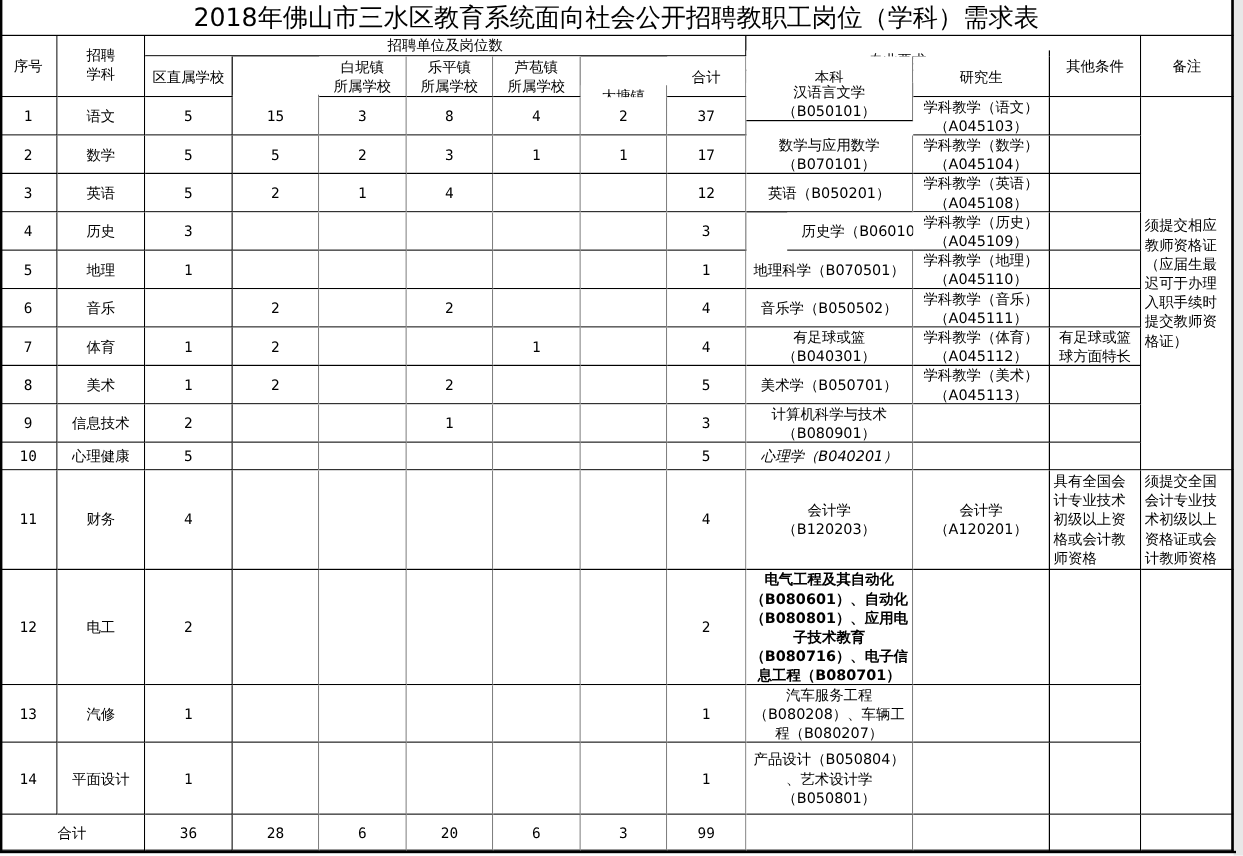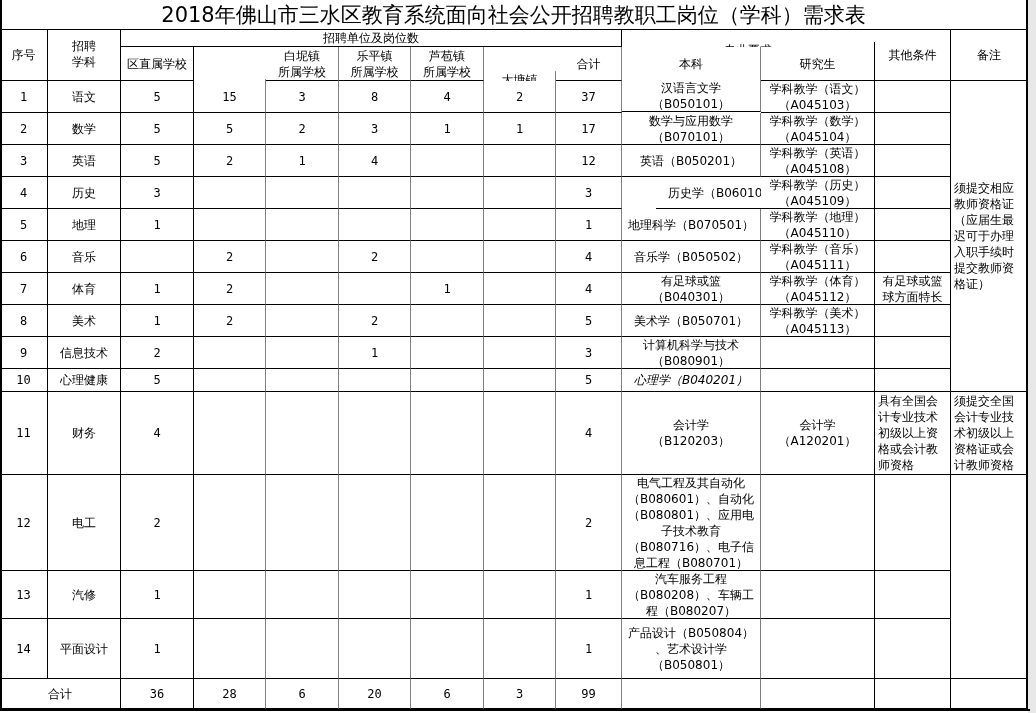--- a/index.html
+++ b/index.html
@@ -49,21 +49,21 @@
       <div class="c hdr" style="left: 951px; top: 30px; width: 77px; height: 51px;">备注</div>
       <div class="c num" style="left: 0px; top: 81px; width: 48px; height: 32px;">1</div>
       <div class="c " style="left: 48px; top: 81px; width: 73px; height: 32px;">语文</div>
       <div class="c num" style="left: 121px; top: 81px; width: 73px; height: 32px;">5</div>
       <div class="c num g" style="left: 194px; top: 81px; width: 72px; height: 32px;">15</div>
       <div class="c num g" style="left: 266px; top: 81px; width: 73px; height: 32px;">3</div>
       <div class="c num g" style="left: 339px; top: 81px; width: 72px; height: 32px;">8</div>
       <div class="c num g" style="left: 411px; top: 81px; width: 73px; height: 32px;">4</div>
       <div class="c num g" style="left: 484px; top: 81px; width: 72px; height: 32px;">2</div>
       <div class="c num g" style="left: 556px; top: 81px; width: 66px; height: 32px;">37</div>
-      <div class="c g" style="left: 622px; top: 80px; width: 139px; height: 32px;">汉语言文学
+      <div class="c g" style="left: 622px; top: 69px; width: 139px; height: 32px;">汉语言文学
 （B050101）</div>
       <div class="c " style="left: 761px; top: 81px; width: 114px; height: 32px;">学科教学（语文）
 （A045103）</div>
       <div class="c " style="left: 875px; top: 81px; width: 76px; height: 32px;"></div>
       <div class="c num" style="left: 0px; top: 113px; width: 48px; height: 32px;">2</div>
       <div class="c " style="left: 48px; top: 113px; width: 73px; height: 32px;">数学</div>
       <div class="c num" style="left: 121px; top: 113px; width: 73px; height: 32px;">5</div>
       <div class="c num g" style="left: 194px; top: 113px; width: 72px; height: 32px;">5</div>
       <div class="c num g" style="left: 266px; top: 113px; width: 73px; height: 32px;">2</div>
       <div class="c num g" style="left: 339px; top: 113px; width: 72px; height: 32px;">3</div>
@@ -199,21 +199,21 @@
 师资格</div>
       <div class="c num" style="left: 0px; top: 475px; width: 48px; height: 96px;">12</div>
       <div class="c " style="left: 48px; top: 475px; width: 73px; height: 96px;">电工</div>
       <div class="c num" style="left: 121px; top: 475px; width: 73px; height: 96px;">2</div>
       <div class="c num g" style="left: 194px; top: 475px; width: 72px; height: 96px;"></div>
       <div class="c num g" style="left: 266px; top: 475px; width: 73px; height: 96px;"></div>
       <div class="c num g" style="left: 339px; top: 475px; width: 72px; height: 96px;"></div>
       <div class="c num g" style="left: 411px; top: 475px; width: 73px; height: 96px;"></div>
       <div class="c num g" style="left: 484px; top: 475px; width: 72px; height: 96px;"></div>
       <div class="c num g" style="left: 556px; top: 475px; width: 66px; height: 96px;">2</div>
-      <div class="c g" style="left: 622px; top: 475px; width: 139px; height: 96px;">电气工程及其自动化
+      <div class="c g" style="left: 622px; top: 475px; width: 139px; height: 96px; font-weight: bold;">电气工程及其自动化
 （B080601）、自动化
 （B080801）、应用电
 子技术教育
 （B080716）、电子信
 息工程（B080701）</div>
       <div class="c " style="left: 761px; top: 475px; width: 114px; height: 96px;"></div>
       <div class="c " style="left: 875px; top: 475px; width: 76px; height: 96px;"></div>
       <div class="c num" style="left: 0px; top: 571px; width: 48px; height: 48px;">13</div>
       <div class="c " style="left: 48px; top: 571px; width: 73px; height: 48px;">汽修</div>
       <div class="c num" style="left: 121px; top: 571px; width: 73px; height: 48px;">1</div>

